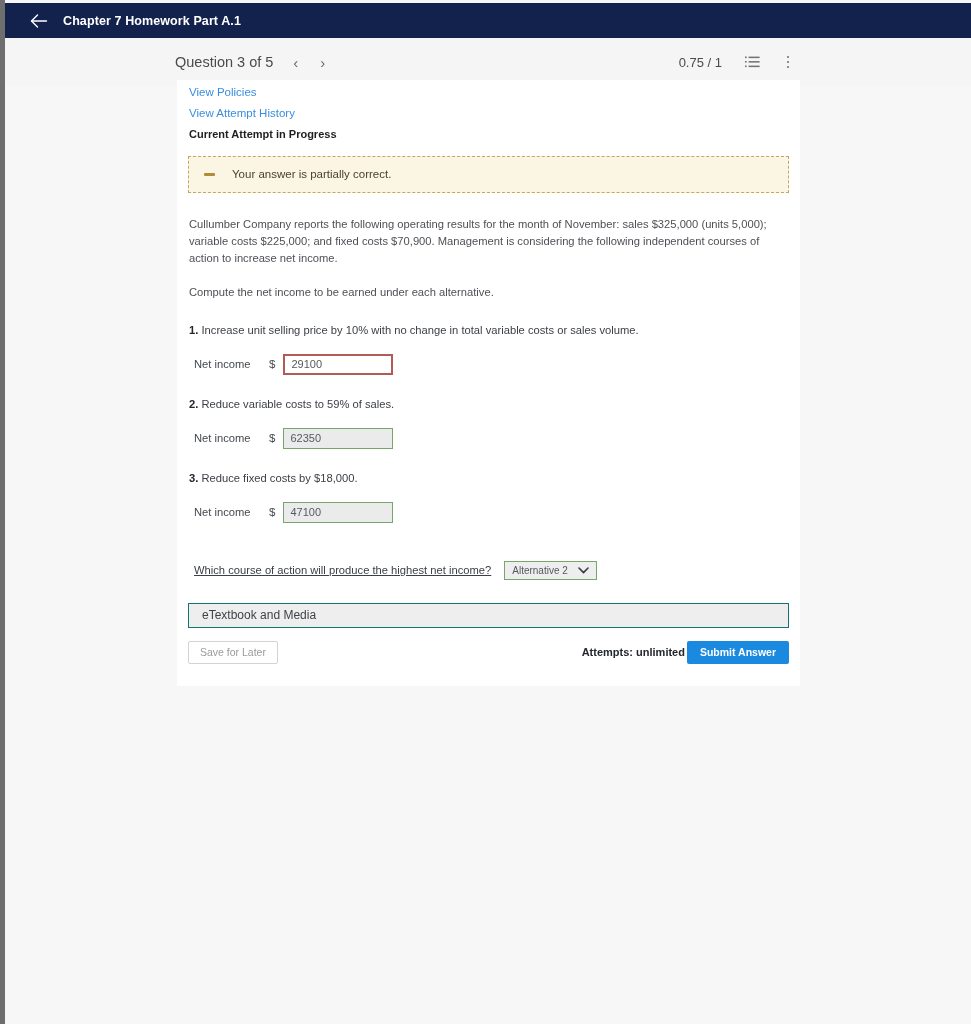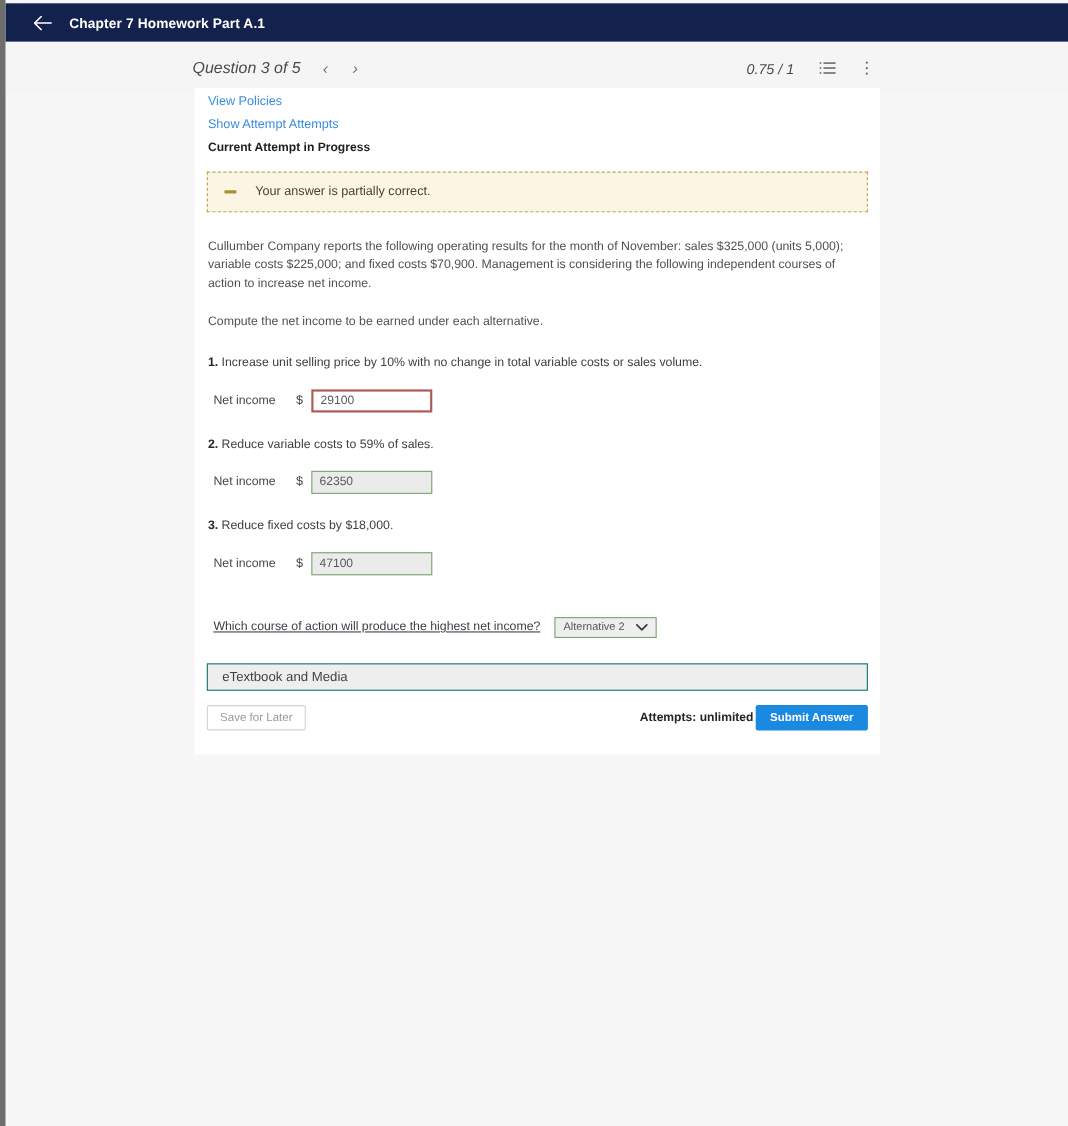--- a/index.html
+++ b/index.html
@@ -58,21 +58,20 @@
   
   .q-toolbar {
     position: absolute;
     left: 5px; top: 38px;
     width: 966px;
     height: 48px;
     background: #f5f5f5;
     display: flex;
     align-items: center;
     box-sizing: border-box;
-    font-style: italic;
   }
   .q-left {
     display: flex;
     align-items: center;
     margin-left: 170px;
   }
   .q-counter {
     font-size: 14.5px;
     color: #4b4b4b;
     white-space: nowrap;
@@ -371,21 +370,21 @@
           <span></span>
       </div>
     </div>
   </div>
 </div>
 
 <div class="card">
 
   <div class="content links-block">
     <a class="link">View Policies</a>
-    <a class="link">Show Attempt Attempts</a>
+    <a class="link">View Attempt History</a>
     <div class="attempt-label">Current Attempt in Progress</div>
   </div>
 
   <div class="alert">
     <div class="alert-icon">
       <div class="alert-dash"></div>
     </div>
     <div class="alert-text">Your answer is partially correct.</div>
   </div>
 

